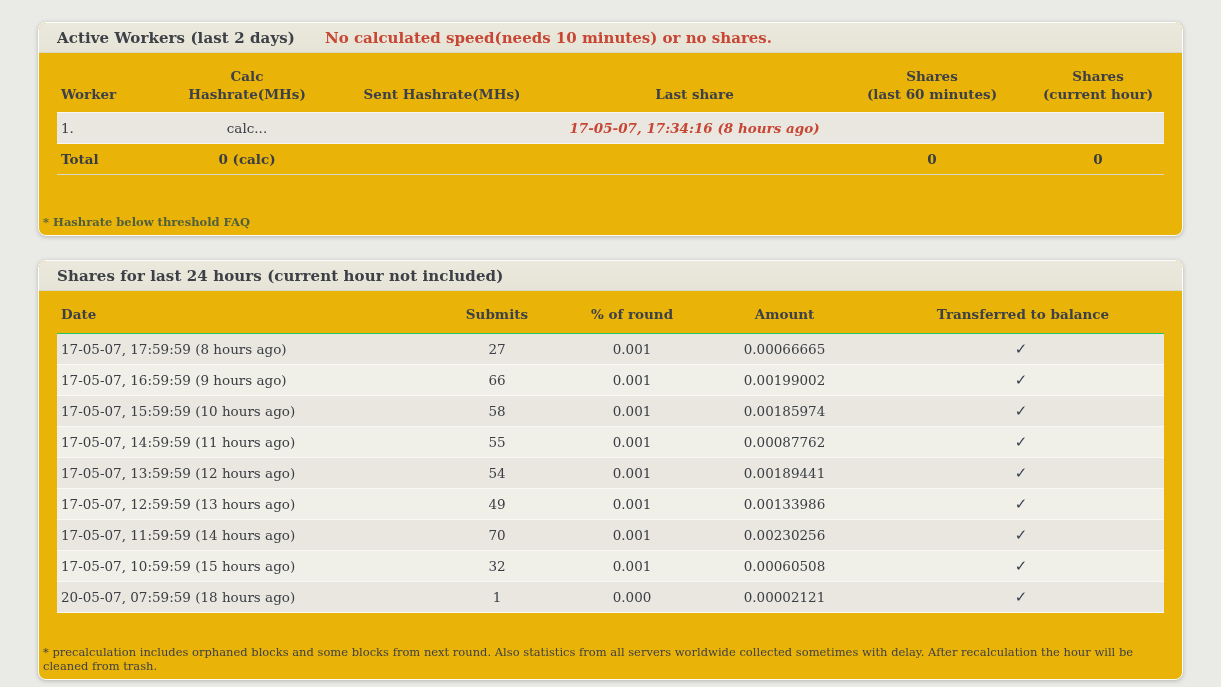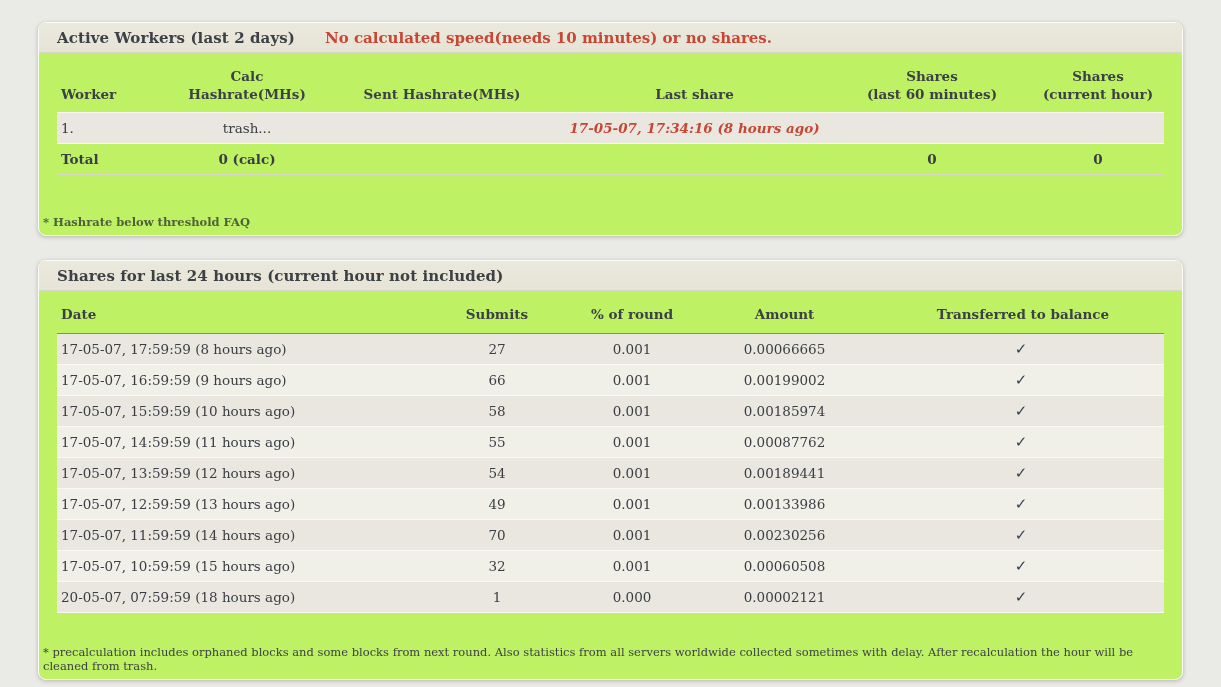--- a/index.html
+++ b/index.html
@@ -6,21 +6,21 @@
   html, body { width: 1221px; height: 687px; }
   body {
     background: #eaeae7;
     font-family: "DejaVu Serif", "Liberation Serif", serif;
     color: #3a3e44;
     overflow: hidden;
   }
   .page { padding: 22px 38px 0 38px; }
   .panel {
     width: 1145px;
-    background: #bef264;
+    background: #eab308;
     border: 1px solid #fdfdfa;
     border-radius: 8px;
     box-shadow: 0 1px 4px rgba(80,80,75,0.35);
     overflow: hidden;
   }
   .panel + .panel { margin-top: 24px; }
   .panel-header {
     height: 30px;
     background: linear-gradient(#ecead e0, #e7e5d7);
     background: linear-gradient(#ebe9dd, #e6e4d6);
@@ -130,21 +130,21 @@
             <th class="ac">Last share</th>
             <th class="ac">Shares
 (last 60 minutes)</th>
             <th class="ac">Shares
 (current hour)</th>
           </tr>
         </thead>
         <tbody id="workers-tbody">
             <tr class="stripe">
               <td class="al">1.</td>
-              <td class="ac">trash...</td>
+              <td class="ac">calc...</td>
               <td class="ac"></td>
               <td class="ac red-cell">17-05-07, 17:34:16 (8 hours ago)</td>
               <td class="ac"></td>
               <td class="ac"></td>
             </tr>
             <tr class="total-row">
               <td class="al">Total</td>
               <td class="ac">0 (calc)</td>
               <td class="ac"></td>
               <td class="ac"></td>

